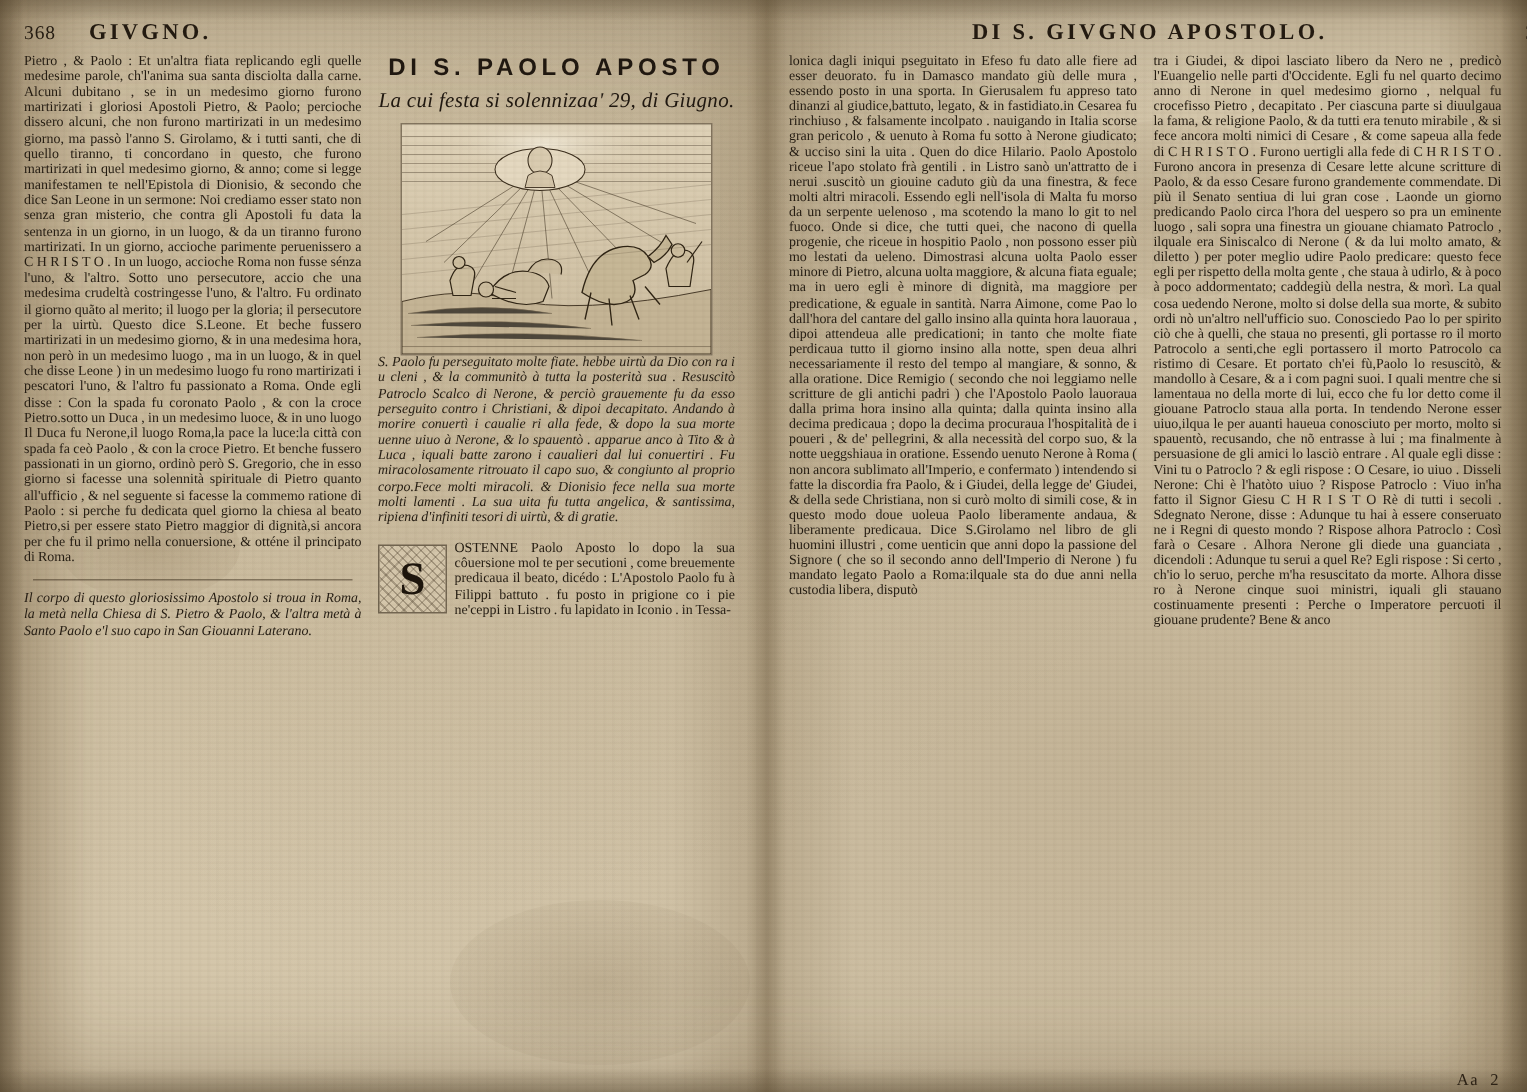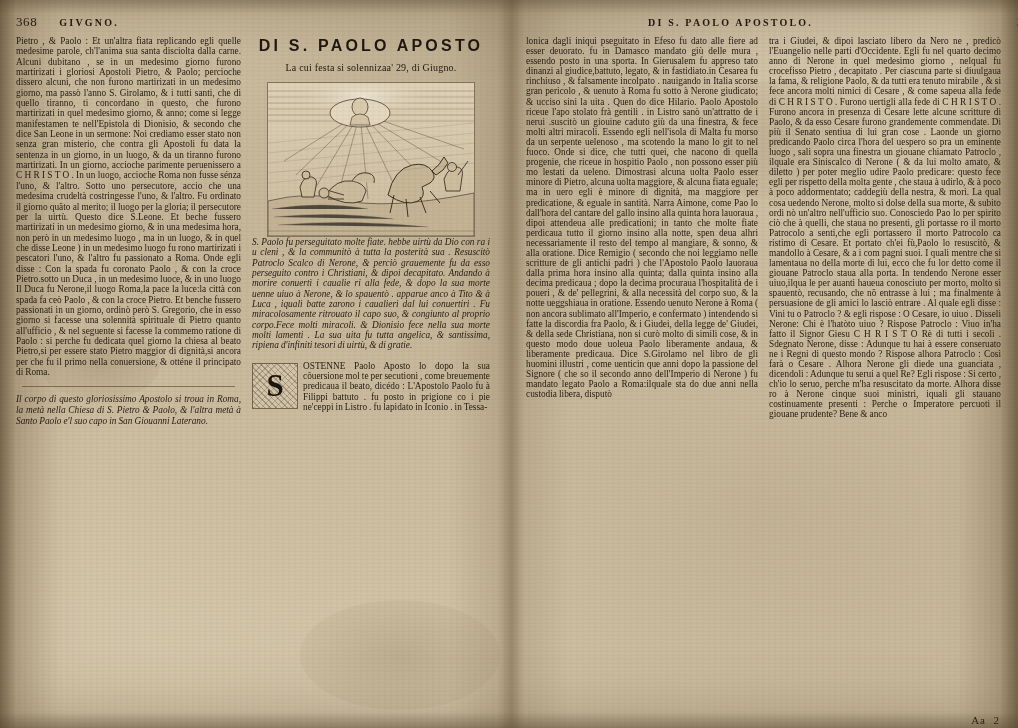--- a/index.html
+++ b/index.html
@@ -85,21 +85,21 @@
   }
   .folio {
     font-family: "Liberation Serif", serif;
     font-size: 13px;
     color: #241b11;
   }
   .running {
     font-family: "Liberation Serif", serif;
     font-weight: bold;
     letter-spacing: 2.2px;
-    font-size: 10px;
+    font-size: 15px;
     color: #231a10;
   }
   .hdr-left { padding: 0 20px 0 16px; justify-content: flex-start; gap: 22px; }
   .hdr-right { padding: 0 16px 0 20px; justify-content: flex-start; gap: 26px; }
 
   .cols {
     position: absolute;
     top: 34px;
     bottom: 16px;
     left: 0; right: 0;
@@ -134,21 +134,22 @@
   }
   .title-main {
     font-family: Liberation Sans, sans-serif;
     font-weight: bold;
     letter-spacing: 3.2px;
     font-size: 16px;
     line-height: 19px;
   }
   .title-sub {
     font-family: "Liberation Serif", serif;
-    font-size: 10px;
+    font-style: italic;
+    font-size: 14px;
     line-height: 13px;
     margin-top: 6px;
     letter-spacing: .2px;
   }
   .woodcut {
     margin: 8px auto 0;
     width: 206px;
     height: 153px;
     position: relative;
     background: #d9ccb2;
@@ -333,21 +334,21 @@
           <div class="dropcap"><span>S</span></div>
           <div class="tx">OSTENNE Paolo Aposto lo dopo la sua côuersione mol te per secutioni , come breuemente predicaua il beato, dicédo : L'Apostolo Paolo fu à Filippi battuto . fu posto in prigione co i pie ne'ceppi in Listro . fu lapidato in Iconio . in Tessa-</div>
         </div>
       </div>
 
     </div>
   </div>
 
   <div class="page page-right">
     <div class="hdr hdr-right">
-      <span class="running" style="margin-left:118px">DI S. PAOLO APOSTOLO.</span>
+      <span class="running" style="margin-left:118px">DI S. GIVGNO APOSTOLO.</span>
       <span class="folio" style="margin-left:auto">369</span>
     </div>
 
     <div class="cols">
       <div class="R-col1">
         <div class="tx tight">lonica dagli iniqui pseguitato in Efeso fu dato alle fiere ad esser deuorato. fu in Damasco mandato giù delle mura , essendo posto in una sporta. In Gierusalem fu appreso tato dinanzi al giudice,battuto, legato, &amp; in fastidiato.in Cesarea fu rinchiuso , &amp; falsamente incolpato . nauigando in Italia scorse gran pericolo , &amp; uenuto à Roma fu sotto à Nerone giudicato; &amp; ucciso sini la uita . Quen do dice Hilario. Paolo Apostolo riceue l'apo stolato frà gentili . in Listro sanò un'attratto de i nerui .suscitò un giouine caduto giù da una finestra, &amp; fece molti altri miracoli. Essendo egli nell'isola di Malta fu morso da un serpente uelenoso , ma scotendo la mano lo git to nel fuoco. Onde si dice, che tutti quei, che nacono di quella progenie, che riceue in hospitio Paolo , non possono esser più mo lestati da ueleno. Dimostrasi alcuna uolta Paolo esser minore di Pietro, alcuna uolta maggiore, &amp; alcuna fiata eguale; ma in uero egli è minore di dignità, ma maggiore per predicatione, &amp; eguale in santità. Narra Aimone, come Pao lo dall'hora del cantare del gallo insino alla quinta hora lauoraua , dipoi attendeua alle predicationi; in tanto che molte fiate perdicaua tutto il giorno insino alla notte, spen deua alhri necessariamente il resto del tempo al mangiare, &amp; sonno, &amp; alla oratione. Dice Remigio ( secondo che noi leggiamo nelle scritture de gli antichi padri ) che l'Apostolo Paolo lauoraua dalla prima hora insino alla quinta; dalla quinta insino alla decima predicaua ; dopo la decima procuraua l'hospitalità de i poueri , &amp; de' pellegrini, &amp; alla necessità del corpo suo, &amp; la notte ueggshiaua in oratione. Essendo uenuto Nerone à Roma ( non ancora sublimato all'Imperio, e confermato ) intendendo si fatte la discordia fra Paolo, &amp; i Giudei, della legge de' Giudei, &amp; della sede Christiana, non si curò molto di simili cose, &amp; in questo modo doue uoleua Paolo liberamente andaua, &amp; liberamente predicaua. Dice S.Girolamo nel libro de gli huomini illustri , come uenticin que anni dopo la passione del Signore ( che so il secondo anno dell'Imperio di Nerone ) fu mandato legato Paolo a Roma:ilquale sta do due anni nella custodia libera, disputò</div>
       </div>
       <div class="R-col2">
         <div class="tx tight">tra i Giudei, &amp; dipoi lasciato libero da Nero ne , predicò l'Euangelio nelle parti d'Occidente. Egli fu nel quarto decimo anno di Nerone in quel medesimo giorno , nelqual fu crocefisso Pietro , decapitato . Per ciascuna parte si diuulgaua la fama, &amp; religione Paolo, &amp; da tutti era tenuto mirabile , &amp; si fece ancora molti nimici di Cesare , &amp; come sapeua alla fede di C H R I S T O . Furono uertigli alla fede di C H R I S T O . Furono ancora in presenza di Cesare lette alcune scritture di Paolo, &amp; da esso Cesare furono grandemente commendate. Di più il Senato sentiua di lui gran cose . Laonde un giorno predicando Paolo circa l'hora del uespero so pra un eminente luogo , sali sopra una finestra un giouane chiamato Patroclo , ilquale era Siniscalco di Nerone ( &amp; da lui molto amato, &amp; diletto ) per poter meglio udire Paolo predicare: questo fece egli per rispetto della molta gente , che staua à udirlo, &amp; à poco à poco addormentato; caddegiù della nestra, &amp; morì. La qual cosa uedendo Nerone, molto si dolse della sua morte, &amp; subito ordi nò un'altro nell'ufficio suo. Conosciedo Pao lo per spirito ciò che à quelli, che staua no presenti, gli portasse ro il morto Patrocolo a senti,che egli portassero il morto Patrocolo ca ristimo di Cesare. Et portato ch'ei fù,Paolo lo resuscitò, &amp; mandollo à Cesare, &amp; a i com pagni suoi. I quali mentre che si lamentaua no della morte di lui, ecco che fu lor detto come il giouane Patroclo staua alla porta. In tendendo Nerone esser uiuo,ilqua le per auanti haueua conosciuto per morto, molto si spauentò, recusando, che nõ entrasse à lui ; ma finalmente à persuasione de gli amici lo lasciò entrare . Al quale egli disse : Vini tu o Patroclo ? &amp; egli rispose : O Cesare, io uiuo . Disseli Nerone: Chi è l'hatòto uiuo ? Rispose Patroclo : Viuo in'ha fatto il Signor Giesu C H R I S T O Rè di tutti i secoli . Sdegnato Nerone, disse : Adunque tu hai à essere conseruato ne i Regni di questo mondo ? Rispose alhora Patroclo : Così farà o Cesare . Alhora Nerone gli diede una guanciata , dicendoli : Adunque tu serui a quel Re? Egli rispose : Si certo , ch'io lo seruo, perche m'ha resuscitato da morte. Alhora disse ro à Nerone cinque suoi ministri, iquali gli stauano costinuamente presenti : Perche o Imperatore percuoti il giouane prudente? Bene &amp; anco</div>
       </div>

